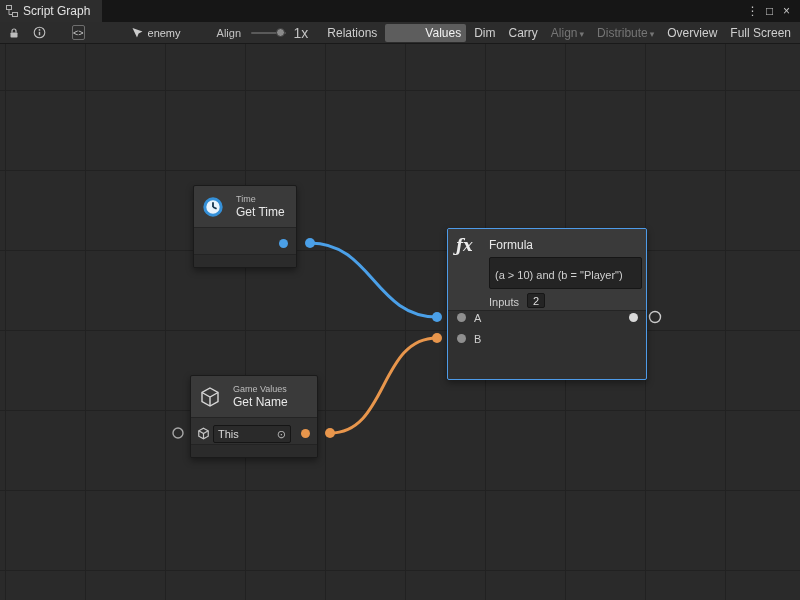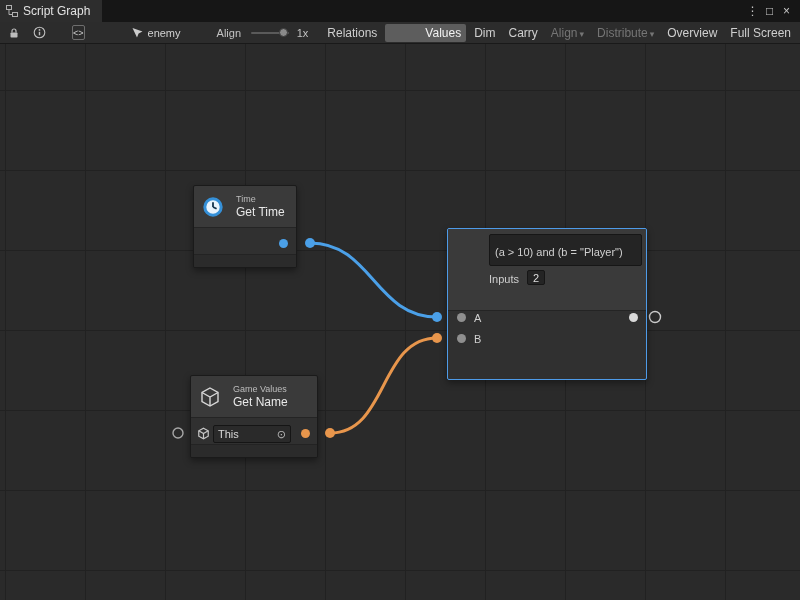--- a/index.html
+++ b/index.html
@@ -18,21 +18,21 @@
   .toolbar { height:22px; flex:0 0 22px; background:#2c2c2c; border-bottom:1px solid #191919;
              display:flex; align-items:center; font-size:12px; color:#c8c8c8; padding:0 4px; }
   .icon-btn { display:flex; align-items:center; justify-content:center; height:18px; }
   .code-box { width:22px; height:15px; border:1px solid #6e6e6e; border-radius:2px; margin-left:26px;
               display:flex; align-items:center; justify-content:center; font-size:9px; color:#cfcfcf; }
   .graph-crumb { display:flex; align-items:center; gap:5px; margin-left:46px; font-size:11px; color:#d2d2d2; }
   .zoom-label { margin-left:36px; font-size:11px; color:#c2c2c2; }
   .zoom-track { width:92px; height:2px; background:#5a5a5a; margin-left:10px; position:relative; border-radius:1px; }
   .zoom-handle { position:absolute; right:1px; top:-3.5px; width:9px; height:9px; border-radius:50%;
                  background:#8a8a8a; border:1px solid #3a3a3a; }
-  .zoom-value { margin-left:8px; font-size:11px; color:#c2c2c2; }
+  .zoom-value { margin-left:8px; font-size:14px; color:#c2c2c2; }
   .tb-buttons { display:flex; align-items:center; gap:3px; margin-left:14px; }
   .tbtn { padding:2px 5px; border-radius:2px; color:#cfcfcf; white-space:nowrap; cursor:default; }
   .tbtn.active { background:#5d5d5d; color:#f2f2f2;padding-left:40px; }
   .tbtn.disabled { color:#757575; }
   .caret { font-size:9px; margin-left:2px; }
 
   
   .canvas { position:relative; flex:1; background-color:#2a2a2a;
     background-image:
       linear-gradient(#212121 1px, transparent 1px),
@@ -164,20 +164,24 @@
           <div class="node-category">Time</div>
           <div class="node-title">Get Time</div>
         </div>
       </div>
       <span class="port dot-blue" style="left:85px;top:53px"></span>
       <div class="node-footer"></div>
     </div>
 
     <div class="node selected" style="left:447px;top:184px;width:200px;height:152px">
       <div class="node-header formula-header" style="height:82px">
+        <div class="formula-title-row">
+          <span class="fx-icon">ƒx</span>
+          <span class="node-title">Formula</span>
+        </div>
         <div class="expr-box">(a &gt; 10) and (b = "Player")</div>
         <div class="inputs-row">
           <span>Inputs</span>
           <span class="count-box">2</span>
         </div>
       </div>
       <span class="port dot-gray" style="left:9px;top:84px"></span>
       <span class="port-label" style="left:26px;top:83px">A</span>
       <span class="port dot-gray" style="left:9px;top:105px"></span>
       <span class="port-label" style="left:26px;top:104px">B</span>

